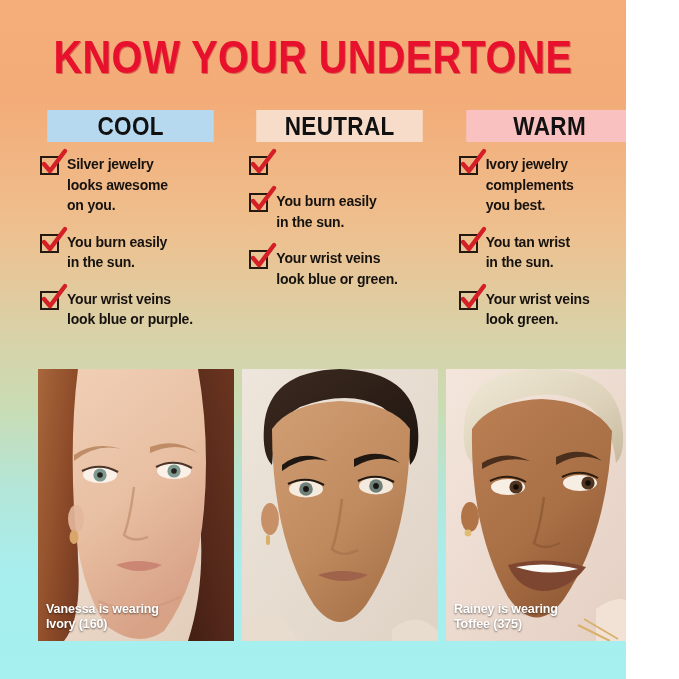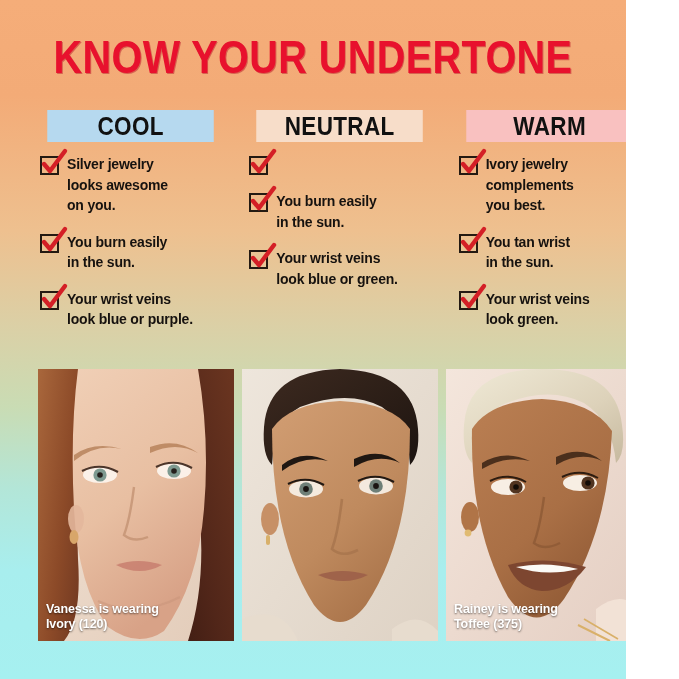--- a/index.html
+++ b/index.html
@@ -301,21 +301,21 @@
           <circle cx="136" cy="102" r="2.8" fill="#25201c"></circle>
         <path d="M44 102 Q62 93 80 103" stroke="#4b352a" stroke-width="2.2" fill="none"></path>
         <path d="M118 98 Q136 89 154 99" stroke="#4b352a" stroke-width="2.2" fill="none"></path>
         <path d="M96 118 Q92 150 86 166 Q96 174 110 168" stroke="#c39273" stroke-width="2.4" fill="none" opacity="0.8"></path>
         <path d="M78 196 Q100 188 124 196 Q102 208 78 196 Z" fill="#c87f70" opacity="0.88"></path>
         <path d="M60 232 Q100 250 142 228" stroke="#c79379" stroke-width="2" fill="none" opacity="0.5"></path>
         <ellipse cx="38" cy="150" rx="8" ry="14" fill="#e3b79c" opacity="0.9"></ellipse>
         <ellipse cx="36" cy="168" rx="4.5" ry="7" fill="#d8a66a"></ellipse>
       </svg>
       <div class="caption">Vanessa is wearing
-Ivory (120)</div>
+Ivory (160)</div>
     </div>
 
     <div class="photo">
       <svg class="face" viewBox="0 0 196 272" preserveAspectRatio="xMidYMid slice">
         <defs>
           <linearGradient id="i-bg" x1="0" y1="0" x2="1" y2="1">
             <stop offset="0%" stop-color="#eee6dc"></stop>
               <stop offset="100%" stop-color="#ded2c4"></stop>
           </linearGradient>
           <linearGradient id="i-skin" x1="0.2" y1="0" x2="0.8" y2="1">

